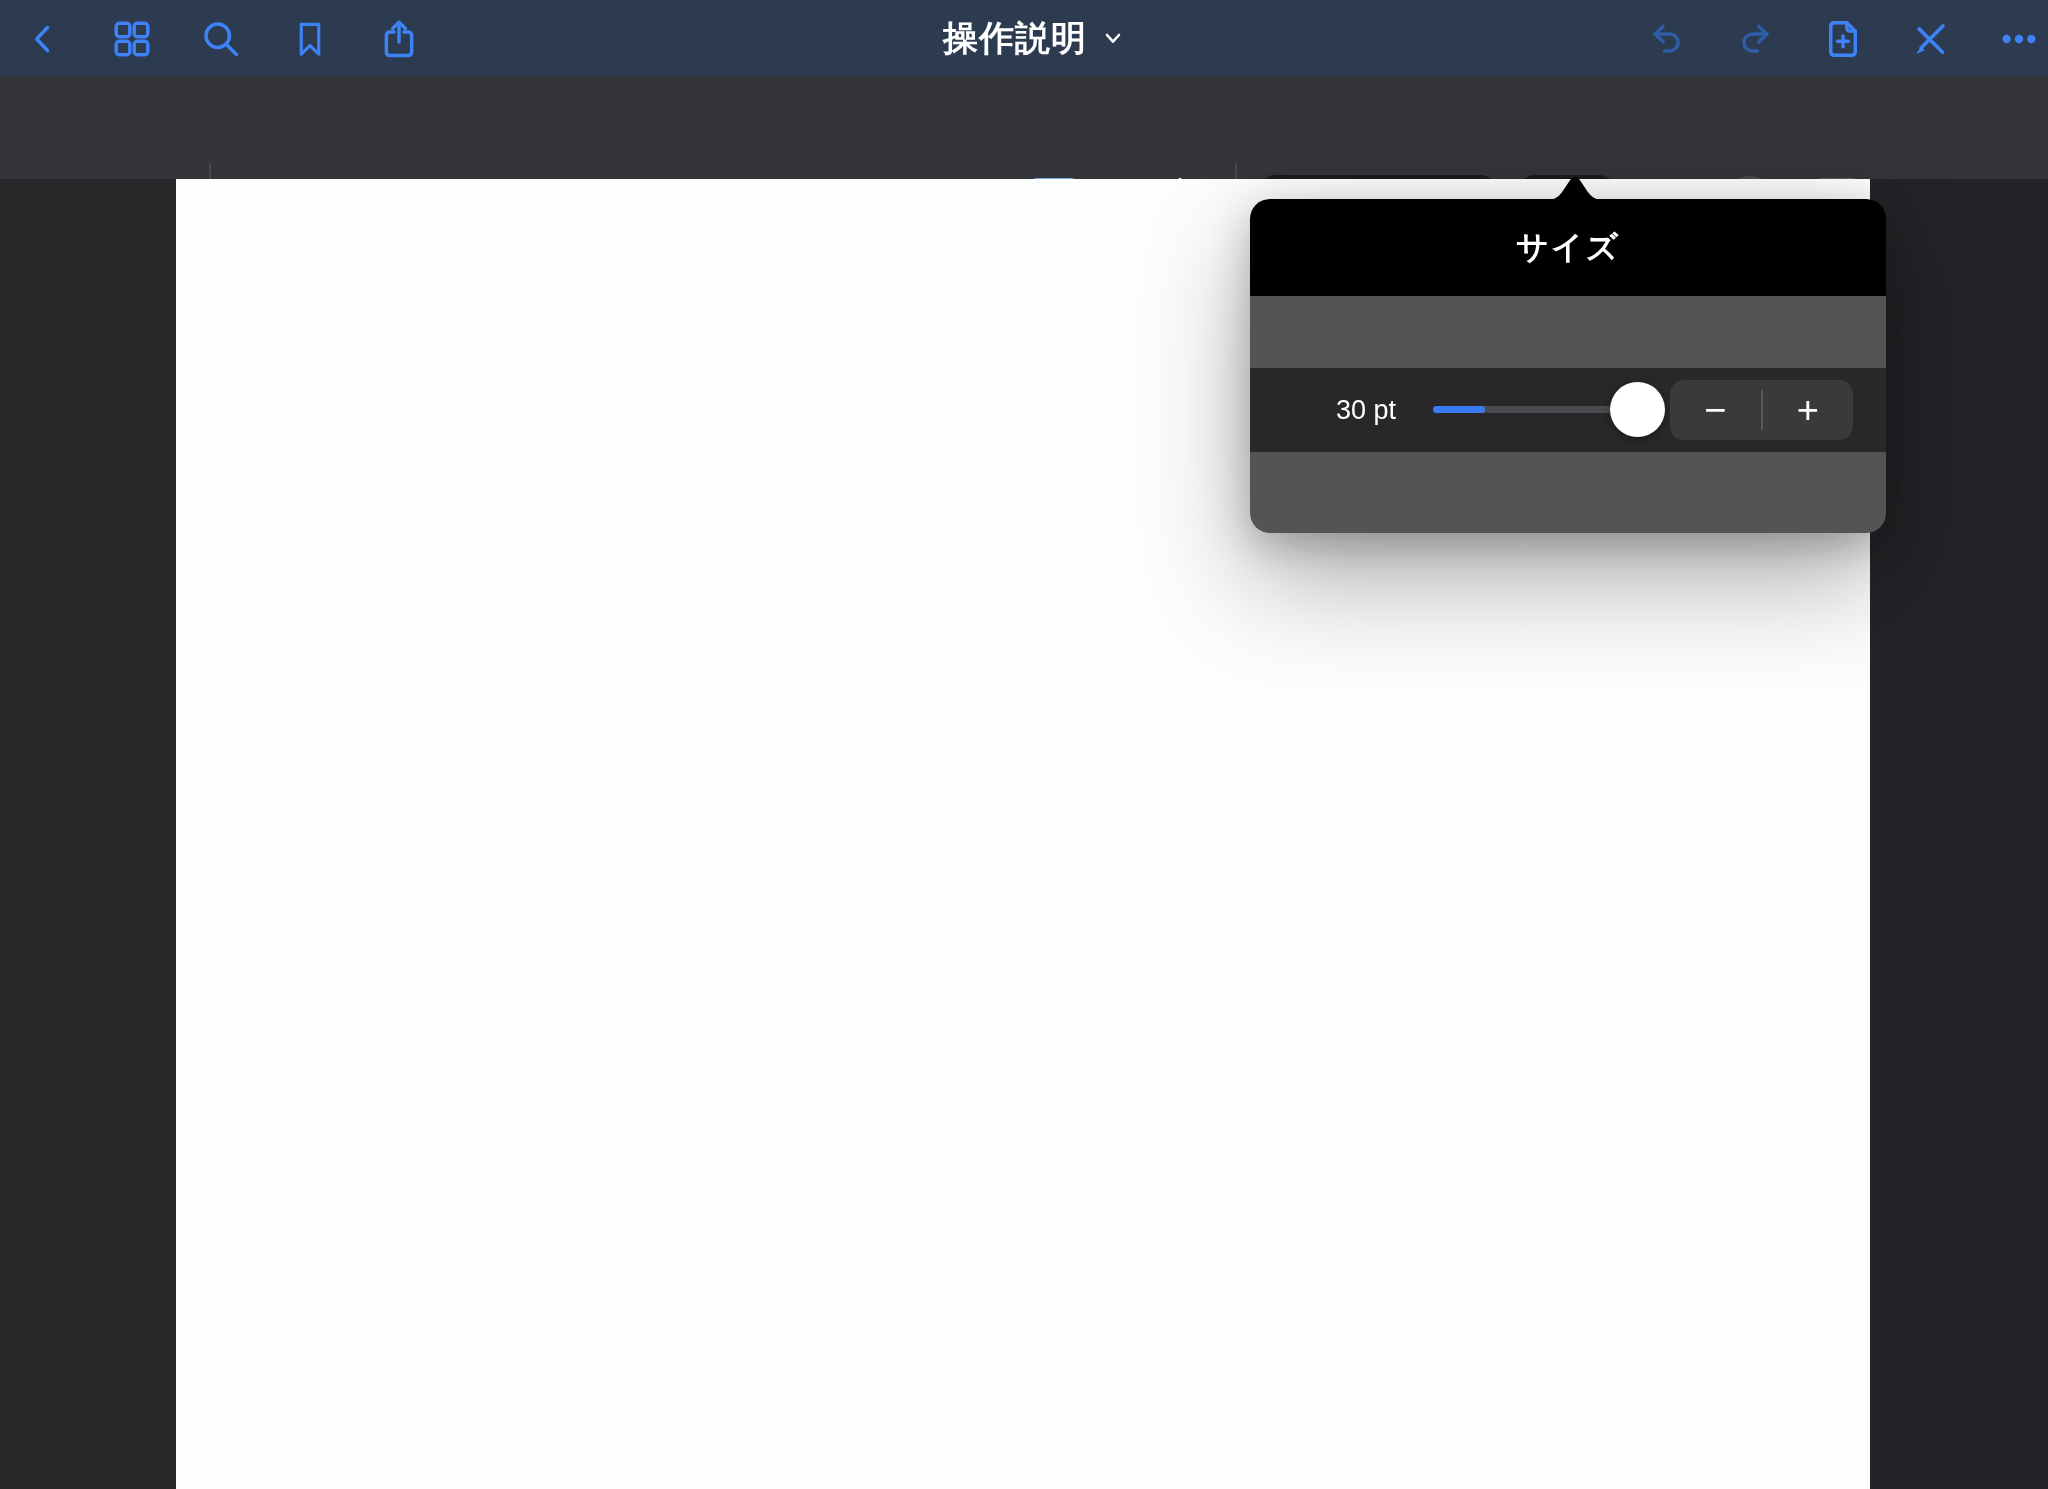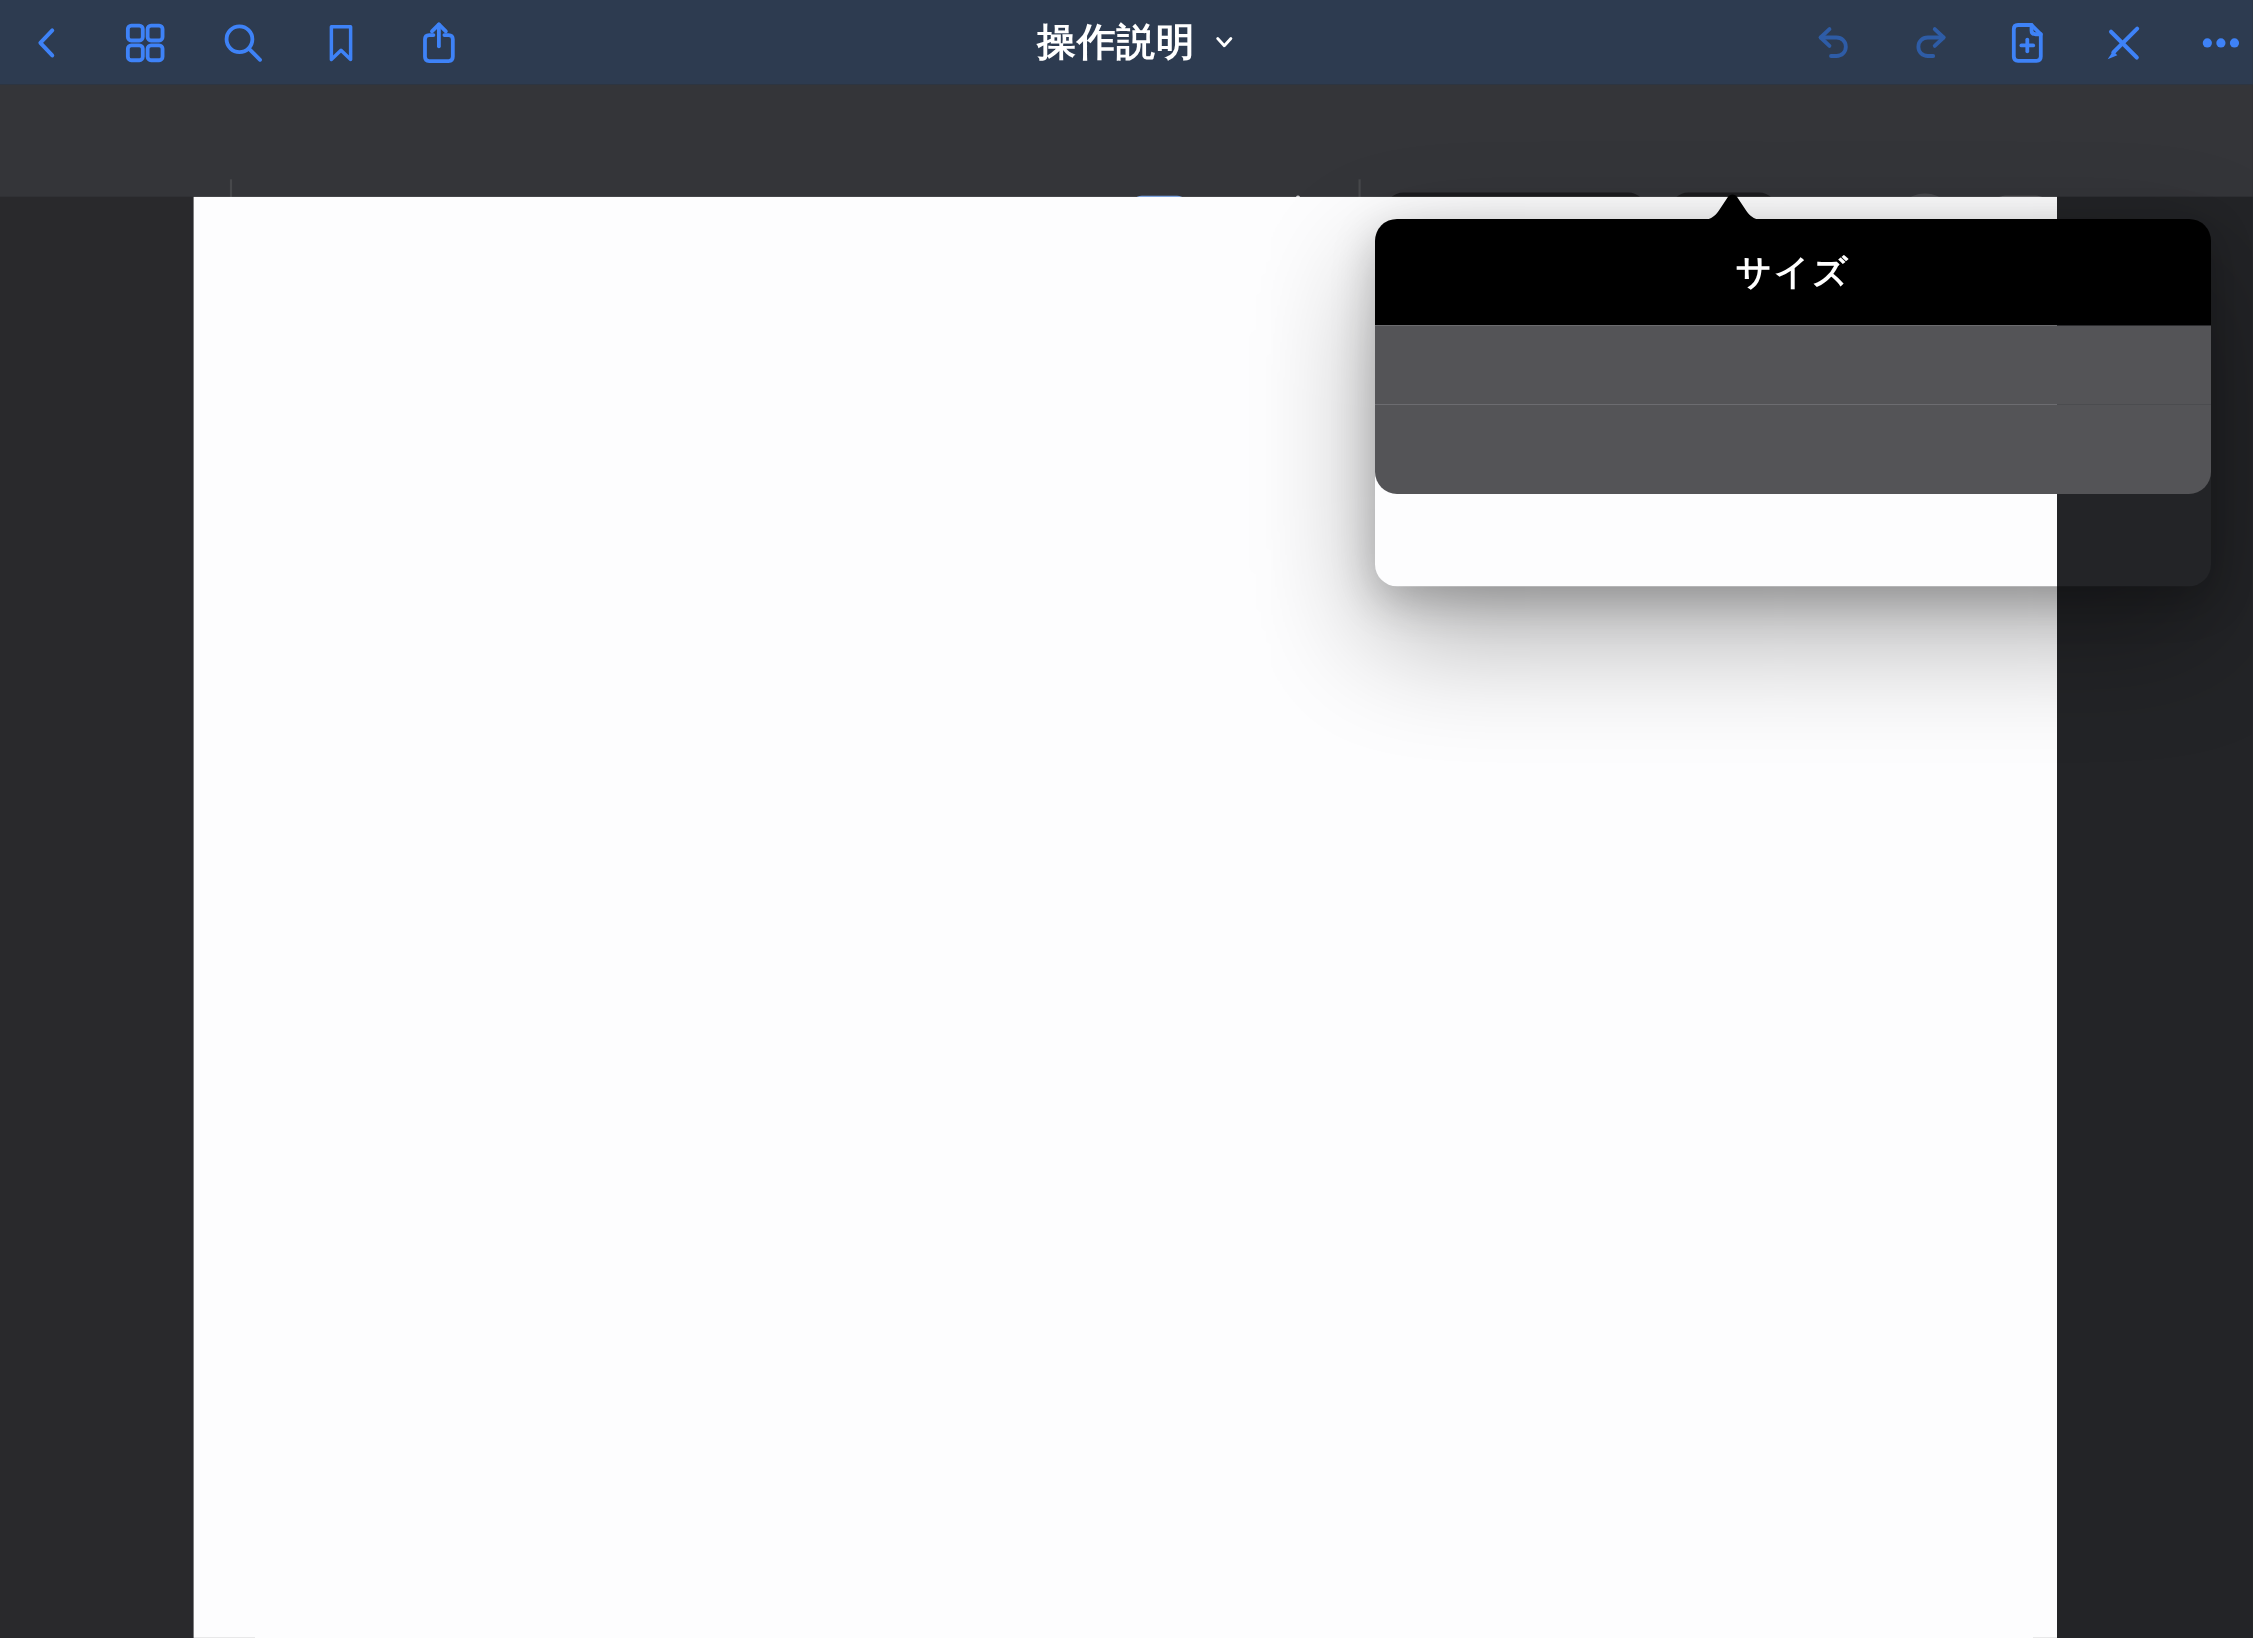--- a/index.html
+++ b/index.html
@@ -50,21 +50,21 @@
     color:#dcdcde;font-size:26px;font-weight:700;}
   .tstyle-btn .heart{position:absolute;top:-16px;right:-14px;color:#2d8ca4;font-size:31px;line-height:1;}
 
   
   .content{position:absolute;left:0;top:179px;width:2048px;height:1310px;background:#29292c;}
   .rightpane{position:absolute;left:1870px;top:0;width:178px;height:1310px;background:#232427;}
   .page{position:absolute;left:176px;top:0;width:1694px;height:1310px;background:#fdfdfe;}
 
   
   .pop-arrow{position:absolute;left:1545px;top:171px;z-index:6;}
-  .popover{position:absolute;left:1250px;top:199px;width:760px;height:334px;z-index:5;border-radius:20px;
+  .popover{position:absolute;left:1250px;top:199px;width:636px;height:334px;z-index:5;border-radius:20px;
     box-shadow:0 45px 110px rgba(0,0,0,.32), 0 12px 40px rgba(0,0,0,.22);}
   .pop-header{height:97px;background:#000;border-radius:20px 20px 0 0;display:flex;align-items:center;
     justify-content:center;color:#fff;font-size:32px;font-weight:600;letter-spacing:2px;}
   .pop-band1{height:72px;background:#545457;}
   .pop-dark{position:relative;height:84px;background:#28282b;}
   .pop-band2{height:81px;background:#545457;border-radius:0 0 20px 20px;}
 
   .size-label{position:absolute;left:86px;top:0;height:84px;display:flex;align-items:center;
     color:#fff;font-size:27px;}
   .slider{position:absolute;left:183px;top:38px;width:204px;height:7px;background:#4a4a4e;border-radius:4px;}
@@ -346,16 +346,28 @@
     <svg width="60" height="29" viewBox="0 0 60 29">
         <path d="M0 29 C9 29 13.5 26.5 17.5 20.5 L25.5 8.5 C27.8 5 32.2 5 34.5 8.5 L42.5 20.5 C46.5 26.5 51 29 60 29 Z" fill="#000000"></path>
       </svg>
   </div>
 
   <div class="popover">
     <div class="pop-header">
       <span>サイズ</span>
     </div>
     <div class="pop-band1"></div>
+    <div class="pop-dark">
+      <div class="size-label">30 pt</div>
+      <div class="slider">
+        <div class="fill"></div>
+        <div class="thumb"></div>
+      </div>
+      <div class="stepper">
+        <div class="btn">−</div>
+        <div class="sep"></div>
+        <div class="btn">+</div>
+      </div>
+    </div>
     <div class="pop-band2"></div>
   </div>
 
 </div>
 
 </body></html>

